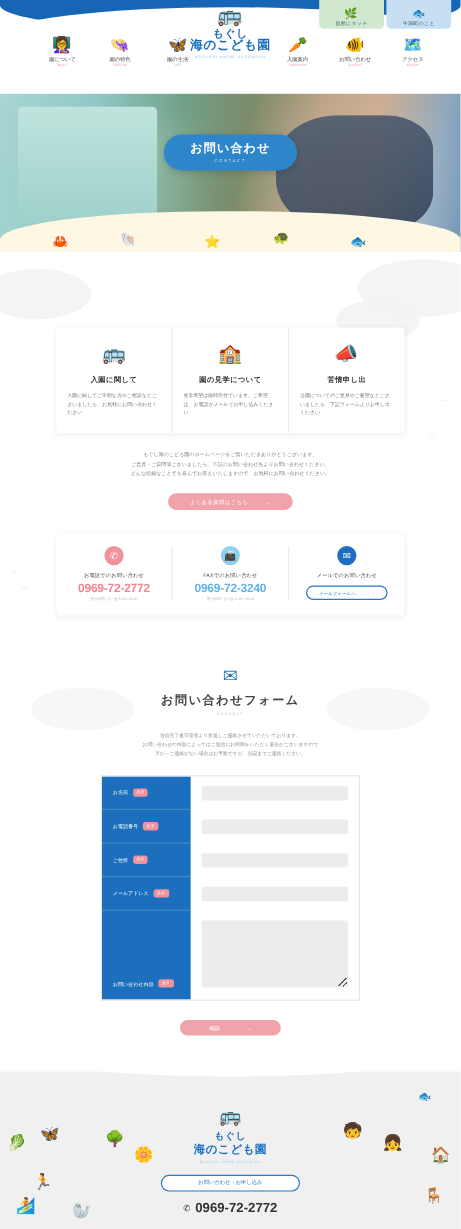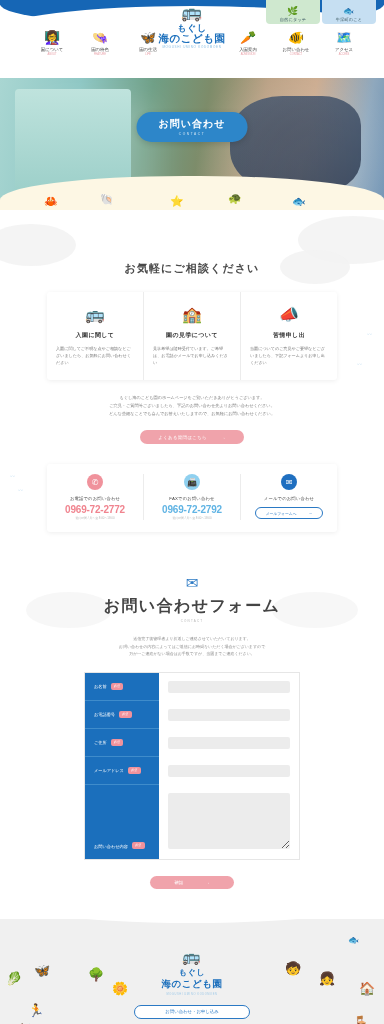--- a/index.html
+++ b/index.html
@@ -162,21 +162,21 @@
     border:1px solid #2b79c4; border-radius:6px;
     color:#2b79c4; font-size:3.8px; cursor:pointer; background:#fff;
   }
 
   .fish { position:absolute; font-size:5px; color:#b9d9ef; z-index:1; }
 
   
   .formsec { position:relative; padding:26px 0 30px; background:#fff; overflow:hidden; }
   .form-head { text-align:center; position:relative; z-index:2; }
   .form-ico { font-size:15px; color:#2b79c4; line-height:17px; }
-  .form-h { font-size:16px; font-weight:bold; color:#444; margin-top:5px; letter-spacing:1.4px; }
+  .form-h { font-size:10px; font-weight:bold; color:#444; margin-top:5px; letter-spacing:1.4px; }
   .form-en { font-size:3px; color:#b7b7b7; letter-spacing:1.2px; margin-top:2px; }
   .form-note {
     width:262px; margin:12px auto 0; font-size:4px; color:#8b8b8b;
     line-height:7.5px; text-align:center; position:relative; z-index:2;
   }
 
   .formbox {
     position:relative; z-index:2; width:216px; margin:14px auto 0;
     border:1px solid #e6e6e6; background:#fff; display:flex; overflow:hidden;
   }
@@ -306,21 +306,20 @@
     <div class="hero-deco" style="left:292px;">🐟</div>
   </div>
 
   <div class="intro">
     <div class="cloud" style="width:90px;height:42px;left:-14px;top:14px;"></div>
     <div class="cloud" style="width:110px;height:48px;right:-24px;top:6px;"></div>
     <div class="cloud" style="width:70px;height:34px;right:34px;top:40px;"></div>
 
     <h2>
       <br>
-      <span>お気軽にご相談ください</span>
     </h2>
 
     <div class="cards">
       <div class="card">
         <div class="card-ico">🚌</div>
         <div class="card-h">入園に関して</div>
         <div class="card-p">入園に関してご不明な点やご相談などございましたら、お気軽にお問い合わせください</div>
       </div>
       <div class="card">
         <div class="card-ico">🏫</div>
@@ -348,21 +347,21 @@
     <div class="methods">
       <div class="method">
         <div class="m-ico pink">✆</div>
         <div class="m-lbl">お電話でのお問い合わせ</div>
         <div class="m-num pink">0969-72-2772</div>
         <div class="m-hours">受付時間 / 月〜金 8:00〜18:00</div>
       </div>
       <div class="method">
         <div class="m-ico sky">📠</div>
         <div class="m-lbl">FAXでのお問い合わせ</div>
-        <div class="m-num blue">0969-72-2792</div>
+        <div class="m-num blue">0969-72-3240</div>
         <div class="m-hours">受付時間 / 月〜金 8:00〜18:00</div>
       </div>
       <div class="method">
         <div class="m-ico blue">✉</div>
         <div class="m-lbl">メールでのお問い合わせ</div>
         <div class="m-btn">
           <span>メールフォームへ</span>
           <span>→</span>
         </div>
       </div>

